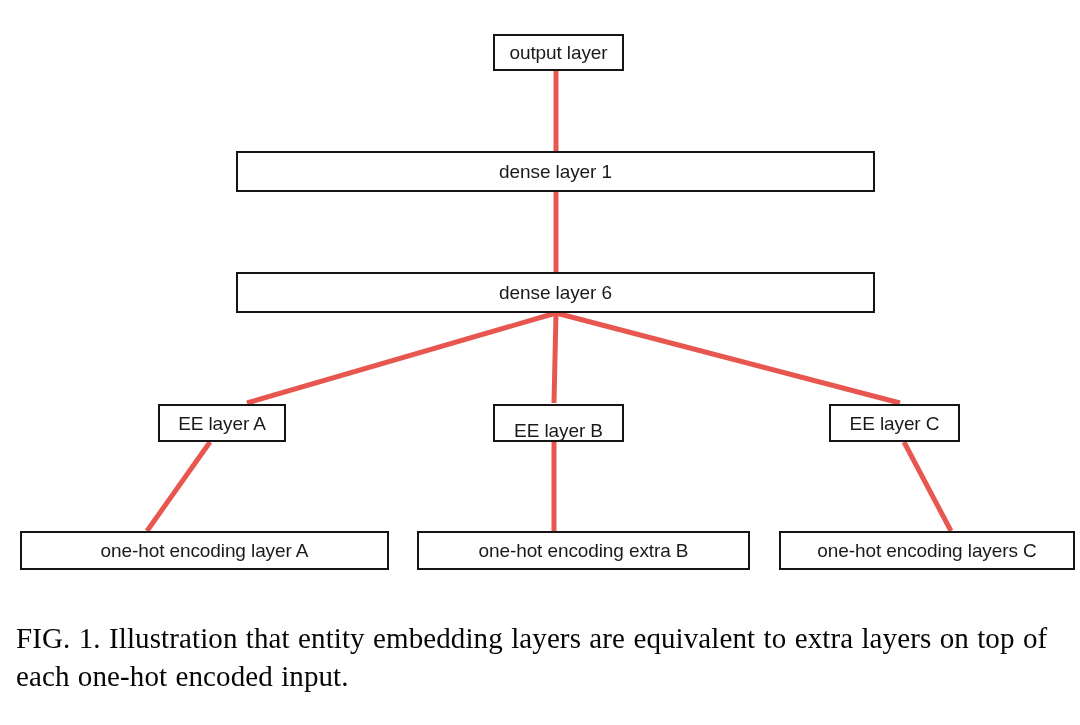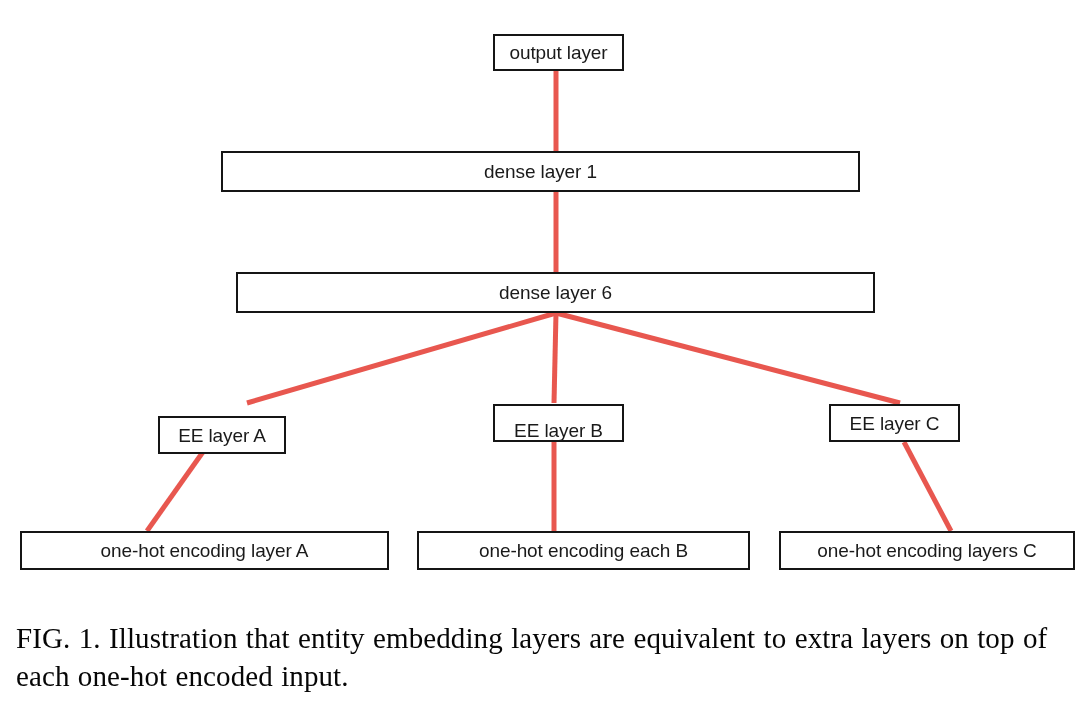--- a/index.html
+++ b/index.html
@@ -62,23 +62,23 @@
     white-space: nowrap;
     user-select: none;
   }
   .node-label {
     display: block;
     transform: translateY(-0.5px);
   }
 
   
   #node-output-layer      { left: 486px; top: 34px;  width: 131px; height: 37px; }
-  #node-dense-layer-1     { left: 214px; top: 151px; width: 639px; height: 41px; text-align: center; }
+  #node-dense-layer-1     { left: 229px; top: 151px; width: 639px; height: 41px; text-align: center; }
   #node-dense-layer-0     { left: 229px; top: 272px; width: 639px; height: 41px; }
-  #node-ee-layer-a        { left: 151px; top: 416px; width: 128px; height: 38px; }
+  #node-ee-layer-a        { left: 151px; top: 404px; width: 128px; height: 38px; }
   #node-ee-layer-b        { left: 486px; top: 404px; width: 131px; height: 38px; align-items: flex-end; }
   #node-ee-layer-c        { left: 822px; top: 404px; width: 131px; height: 38px; }
   #node-onehot-layer-a    { left: 13px;  top: 531px; width: 369px; height: 39px; }
   #node-onehot-layer-b    { left: 410px; top: 531px; width: 333px; height: 39px; }
   #node-onehot-layer-c    { left: 772px; top: 531px; width: 296px; height: 39px; }
 
   
   #figure-caption {
     position: absolute;
     left: 16px;
@@ -144,21 +144,21 @@
 
     <div class="node" id="node-ee-layer-c">
       <span class="node-label">EE layer C</span>
     </div>
 
     <div class="node" id="node-onehot-layer-a">
       <span class="node-label">one-hot encoding layer A</span>
     </div>
 
     <div class="node" id="node-onehot-layer-b">
-      <span class="node-label">one-hot encoding each B</span>
+      <span class="node-label">one-hot encoding extra B</span>
     </div>
 
     <div class="node" id="node-onehot-layer-c">
       <span class="node-label">one-hot encoding layers C</span>
     </div>
 
   </div>
 
   <div id="figure-caption">FIG. 1. Illustration that entity embedding layers are equivalent to extra layers on top of each one-hot encoded input.</div>
 

